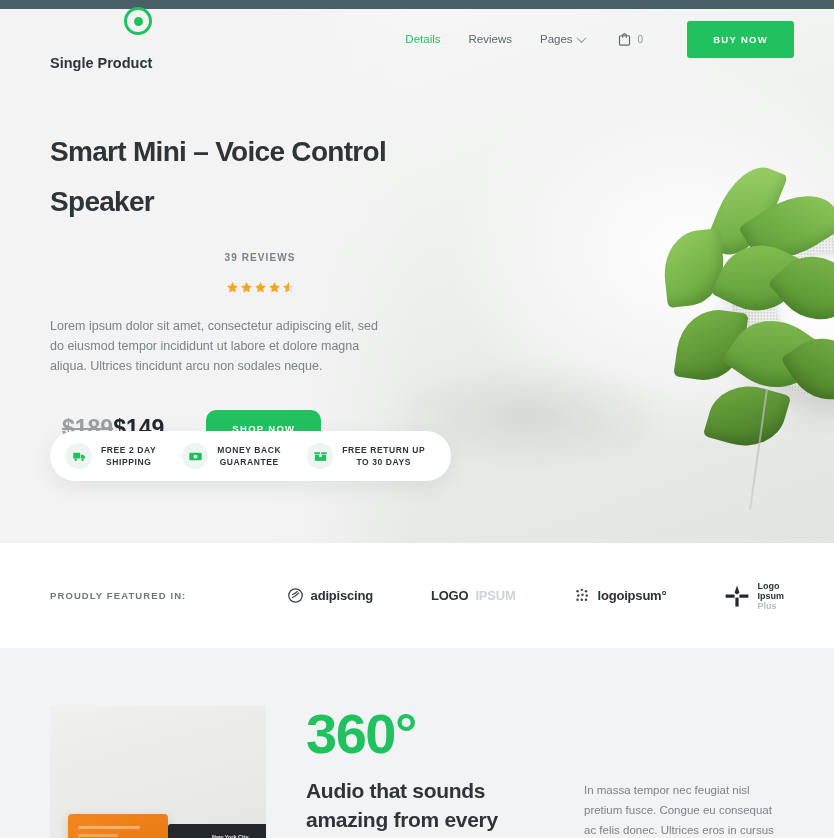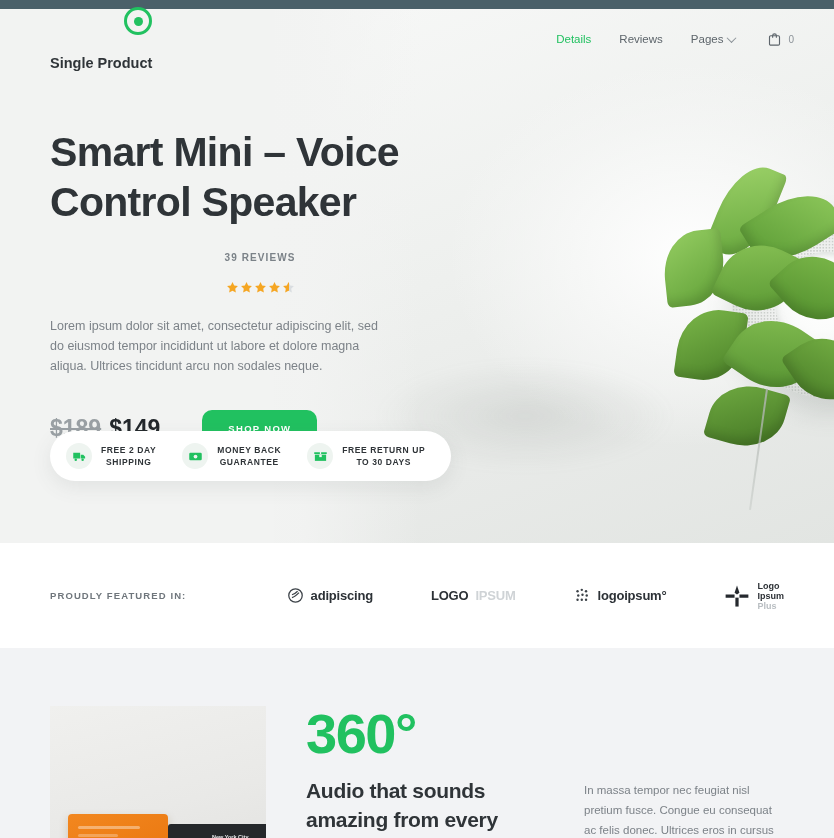--- a/index.html
+++ b/index.html
@@ -73,35 +73,35 @@
   .plant { position: absolute; right: -18px; top: 150px; width: 250px; height: 290px; }
   .leaf {
     position: absolute;
     border-radius: 62% 8% 62% 8%;
     box-shadow: inset -4px -6px 10px rgba(0,0,0,.12);
   }
 
   
   .hero-copy { position: absolute; left: 50px; top: 118px; width: 420px; z-index: 5; }
   .hero-title {
-    font-size: 41px; line-height: 50px; font-weight: 700;
+    font-size: 28px; line-height: 50px; font-weight: 700;
     color: #2f3438; letter-spacing: -0.7px; width: 400px;
   }
   .rating-row { display: flex; align-items: center; gap: 18px; margin-top: 25px; flex-direction: column; }
   .reviews-count {
     font-size: 10px; font-weight: 700; letter-spacing: 1.1px; color: #7b8288;
   }
   .stars { display: flex; gap: 1px; }
   .star { width: 13px; height: 13px; display: block; }
   .hero-desc {
     margin-top: 22px; width: 335px;
     font-size: 12.5px; line-height: 20px; color: #7c8288;
   }
   .price-row { display: flex; align-items: center; gap: 42px; margin-top: 34px; }
-  .prices { display: flex; align-items: flex-end; gap: 8px; }
+  .prices { display: flex; align-items: flex-end; gap: 0; margin-left: 12px; }
   .price-old {
     font-size: 23px; font-weight: 700; color: #9aa0a4;
     text-decoration: line-through; text-decoration-thickness: 2px;
   }
   .price-new { font-size: 23px; font-weight: 700; color: #23282c; }
   .btn-shop {
     background: #21c160; color: #fff; border: 0;
     font-size: 9.5px; font-weight: 700; letter-spacing: 1.3px;
     padding: 13px 26px; border-radius: 10px; cursor: pointer;
     font-family: "Liberation Sans", sans-serif;
@@ -334,20 +334,21 @@
         <span>Pages</span>
         <span class="chev"></span>
       </a>
       <span class="cart">
         <svg width="15" height="15" viewBox="0 0 24 24">
           <rect x="4" y="6" width="16" height="15" rx="2" fill="none" stroke="#5d656b" stroke-width="1.8"></rect>
           <path d="M9 9V6a3 3 0 016 0v3" fill="none" stroke="#5d656b" stroke-width="1.8"></path>
         </svg>
         <span class="cart-badge">0</span>
       </span>
+      <button class="btn-buy">BUY NOW</button>
     </nav>
   </header>
 
   <section class="logos">
     <span class="logos-label">PROUDLY FEATURED IN:</span>
     <div class="logos-list">
 
       <div class="logo-item">
         <svg width="17" height="17" viewBox="0 0 24 24">
           <circle cx="12" cy="12" r="9.5" fill="none" stroke="#3c4248" stroke-width="1.8"></circle>

